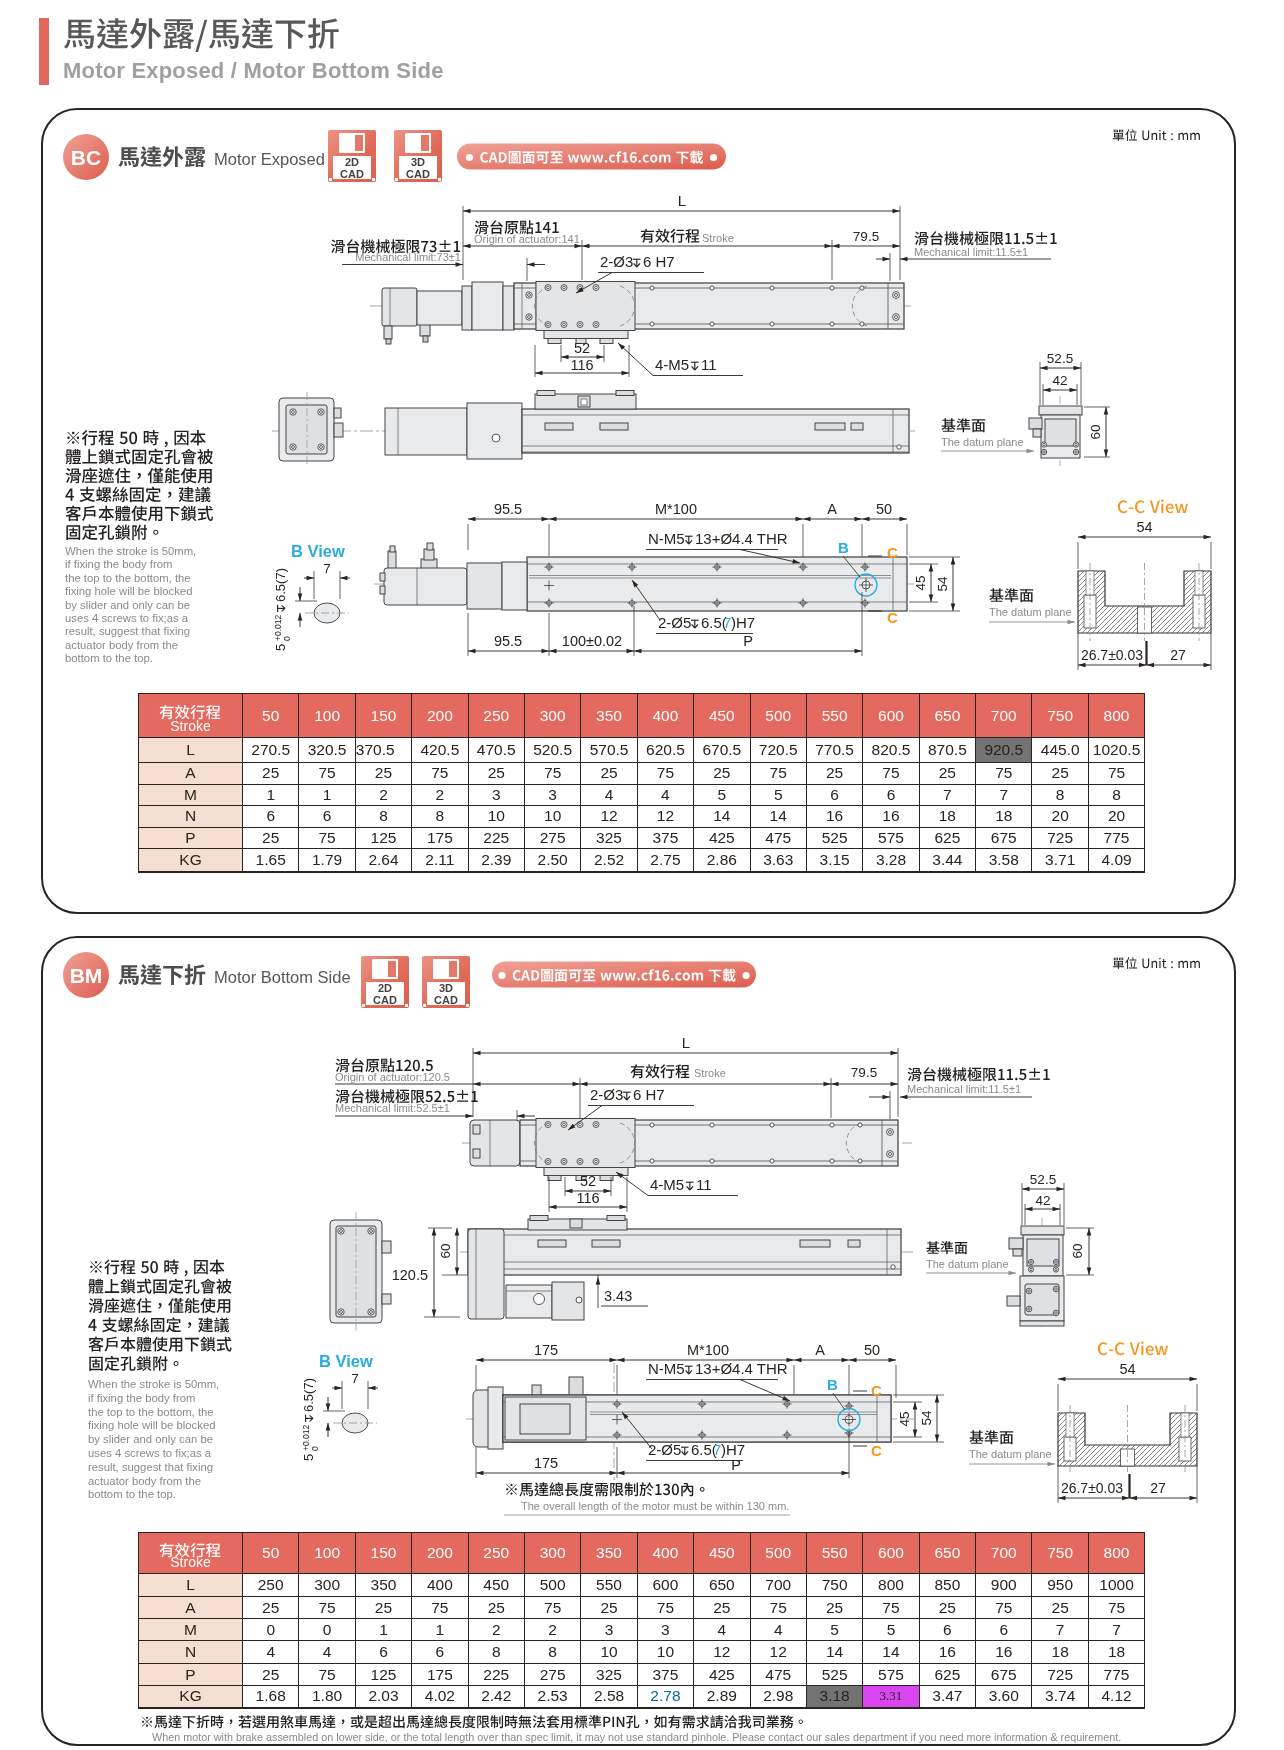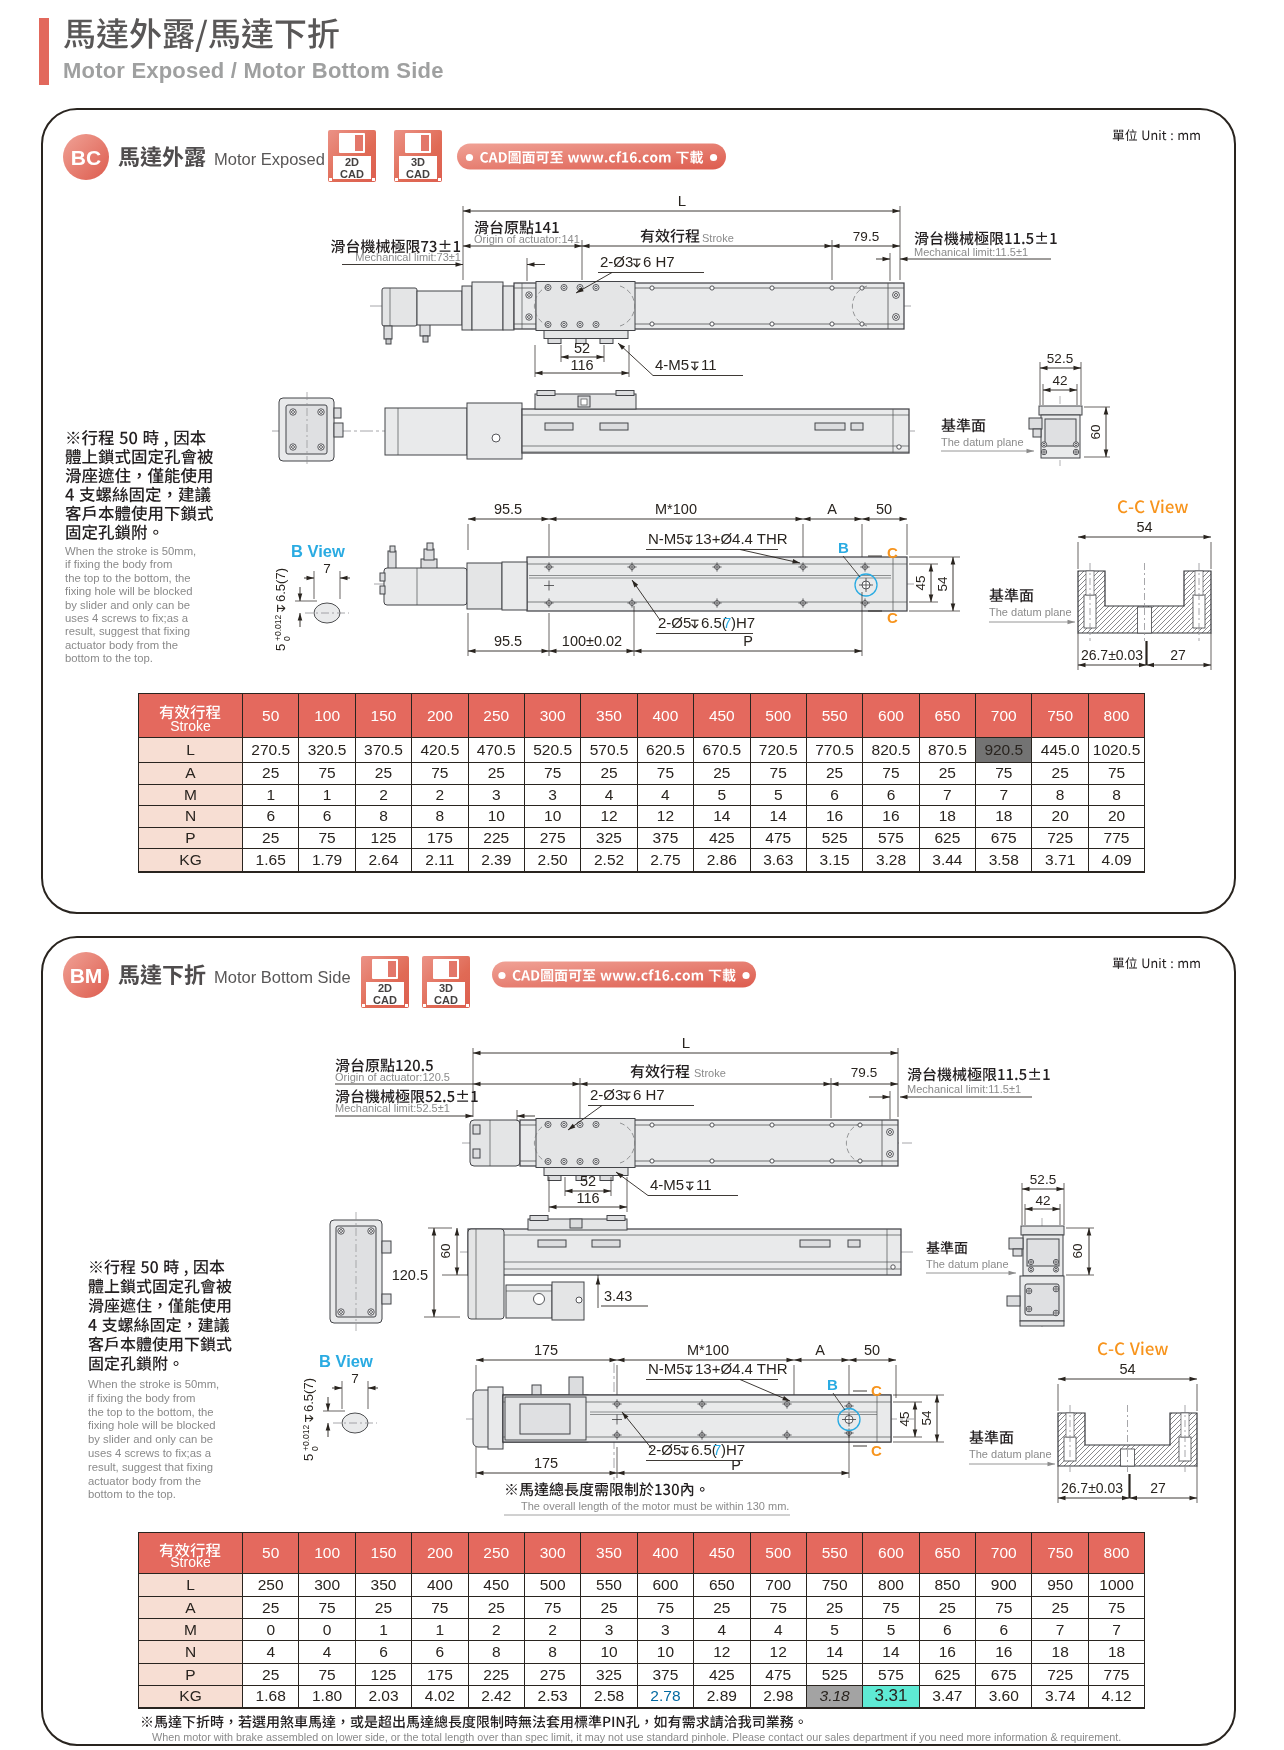--- a/index.html
+++ b/index.html
@@ -77,21 +77,21 @@
         <td style="border:1px solid #29241f;text-align:center;font-size:15.5px;">600</td>
         <td style="border:1px solid #29241f;text-align:center;font-size:15.5px;">650</td>
         <td style="border:1px solid #29241f;text-align:center;font-size:15.5px;">700</td>
         <td style="border:1px solid #29241f;text-align:center;font-size:15.5px;">750</td>
         <td style="border:1px solid #29241f;text-align:center;font-size:15.5px;">800</td>
       </tr>
       <tr style="height:25px;">
         <td style="border:1px solid #29241f;background:#f7ded3;text-align:center;font-size:15.5px;color:#29241f;">L</td>
         <td style="border:1px solid #29241f;background:#fff;text-align:center;font-size:15.5px;color:#29241f;">270.5</td>
         <td style="border:1px solid #29241f;background:#fff;text-align:center;font-size:15.5px;color:#29241f;">320.5</td>
-        <td style="border:1px solid #29241f;background:#fff;text-align:center;font-size:15.5px;color:#29241f;">370.5</td>
+        <td style="border:1px solid #29241f;background:#fff;font-size:15.5px;color:#29241f;">370.5</td>
         <td style="border:1px solid #29241f;background:#fff;text-align:center;font-size:15.5px;color:#29241f;">420.5</td>
         <td style="border:1px solid #29241f;background:#fff;text-align:center;font-size:15.5px;color:#29241f;">470.5</td>
         <td style="border:1px solid #29241f;background:#fff;text-align:center;font-size:15.5px;color:#29241f;">520.5</td>
         <td style="border:1px solid #29241f;background:#fff;text-align:center;font-size:15.5px;color:#29241f;">570.5</td>
         <td style="border:1px solid #29241f;background:#fff;text-align:center;font-size:15.5px;color:#29241f;">620.5</td>
         <td style="border:1px solid #29241f;background:#fff;text-align:center;font-size:15.5px;color:#29241f;">670.5</td>
         <td style="border:1px solid #29241f;background:#fff;text-align:center;font-size:15.5px;color:#29241f;">720.5</td>
         <td style="border:1px solid #29241f;background:#fff;text-align:center;font-size:15.5px;color:#29241f;">770.5</td>
         <td style="border:1px solid #29241f;background:#fff;text-align:center;font-size:15.5px;color:#29241f;">820.5</td>
         <td style="border:1px solid #29241f;background:#fff;text-align:center;font-size:15.5px;color:#29241f;">870.5</td>
@@ -336,22 +336,22 @@
         <td style="border:1px solid #29241f;border-bottom:2px solid #29241f;background:#fff;text-align:center;font-size:15.5px;color:#29241f;">1.68</td>
         <td style="border:1px solid #29241f;border-bottom:2px solid #29241f;background:#fff;text-align:center;font-size:15.5px;color:#29241f;">1.80</td>
         <td style="border:1px solid #29241f;border-bottom:2px solid #29241f;background:#fff;text-align:center;font-size:15.5px;color:#29241f;">2.03</td>
         <td style="border:1px solid #29241f;border-bottom:2px solid #29241f;background:#fff;text-align:center;font-size:15.5px;color:#29241f;">4.02</td>
         <td style="border:1px solid #29241f;border-bottom:2px solid #29241f;background:#fff;text-align:center;font-size:15.5px;color:#29241f;">2.42</td>
         <td style="border:1px solid #29241f;border-bottom:2px solid #29241f;background:#fff;text-align:center;font-size:15.5px;color:#29241f;">2.53</td>
         <td style="border:1px solid #29241f;border-bottom:2px solid #29241f;background:#fff;text-align:center;font-size:15.5px;color:#29241f;">2.58</td>
         <td style="border:1px solid #29241f;border-bottom:2px solid #29241f;background:#fff;text-align:center;font-size:15.5px;color:#0369a1;">2.78</td>
         <td style="border:1px solid #29241f;border-bottom:2px solid #29241f;background:#fff;text-align:center;font-size:15.5px;color:#29241f;">2.89</td>
         <td style="border:1px solid #29241f;border-bottom:2px solid #29241f;background:#fff;text-align:center;font-size:15.5px;color:#29241f;">2.98</td>
-        <td style="border:1px solid #29241f;border-bottom:2px solid #29241f;background:#a3a3a3;text-align:center;font-size:15.5px;color:#29241f;font-style:italic;">3.18</td>
-        <td style="border:1px solid #29241f;border-bottom:2px solid #29241f;background:#5eead4;text-align:center;font-size:17px;color:#29241f;">3.31</td>
+        <td style="border:1px solid #29241f;border-bottom:2px solid #29241f;background:#737373;text-align:center;font-size:15.5px;color:#29241f;">3.18</td>
+        <td style="border:1px solid #29241f;border-bottom:2px solid #29241f;background:#d946ef;text-align:center;font-size:13px;color:#29241f;font-family:Liberation Serif, serif;">3.31</td>
         <td style="border:1px solid #29241f;border-bottom:2px solid #29241f;background:#fff;text-align:center;font-size:15.5px;color:#29241f;">3.47</td>
         <td style="border:1px solid #29241f;border-bottom:2px solid #29241f;background:#fff;text-align:center;font-size:15.5px;color:#29241f;">3.60</td>
         <td style="border:1px solid #29241f;border-bottom:2px solid #29241f;background:#fff;text-align:center;font-size:15.5px;color:#29241f;">3.74</td>
         <td style="border:1px solid #29241f;border-bottom:2px solid #29241f;background:#fff;text-align:center;font-size:15.5px;color:#29241f;">4.12</td>
       </tr>
     </tbody>
   </table>
 <svg width="1284" height="1750" viewBox="0 0 1284 1750" style="position:absolute;left:0;top:0;" xmlns="http://www.w3.org/2000/svg">
     <defs>
       <path id="q0" d="M91 768C150 730 230 675 267 639L329 711C289 744 207 796 150 830ZM39 488C95 455 171 407 209 376L265 450C226 480 149 525 94 553ZM73 -8 159 -64C206 28 258 145 299 246L223 303C178 192 116 67 73 -8ZM493 234C567 223 662 198 712 176L741 240C690 263 595 284 522 292ZM463 121 490 48C569 65 668 89 766 112V5C766 -7 761 -11 748 -12C735 -12 688 -12 643 -10C653 -31 665 -63 668 -86C738 -86 785 -85 815 -72C846 -60 855 -38 855 5V404H384V262C384 172 376 49 306 -41C327 -51 366 -77 382 -92C458 8 472 155 472 260V331H766V183C654 158 541 135 463 121ZM390 808V539H290V361H376V465H863V361H954V539H850V808ZM575 676V539H476V734H761V676ZM761 539H652V616H761Z"></path>

